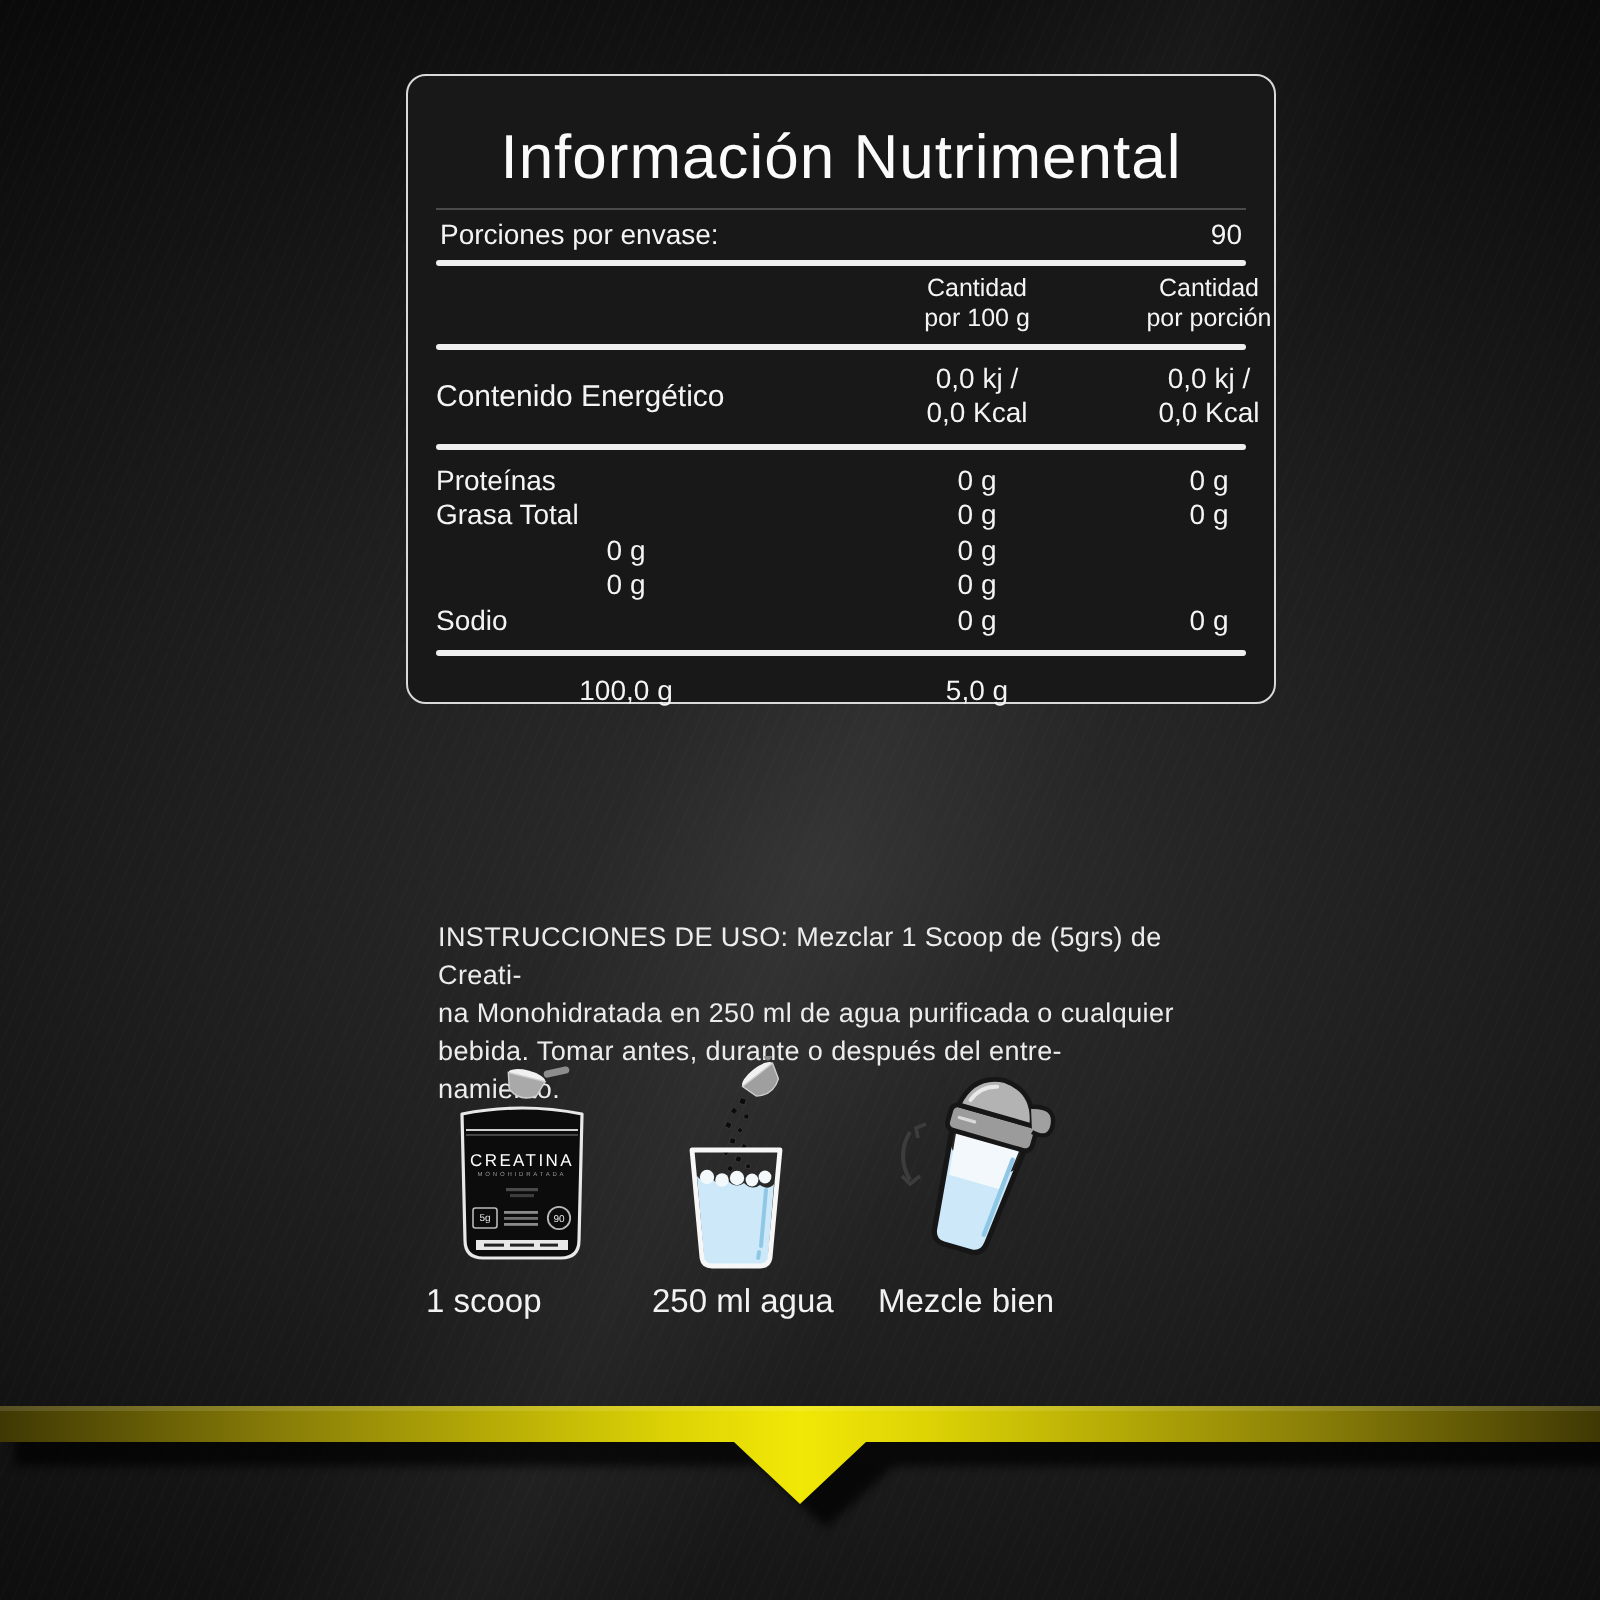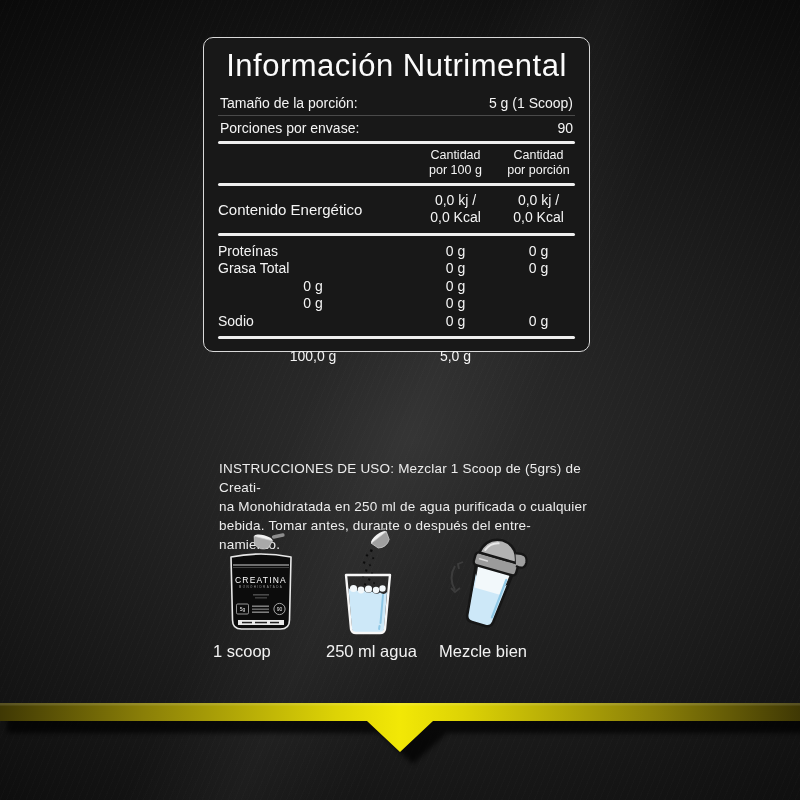--- a/index.html
+++ b/index.html
@@ -15,34 +15,34 @@
   }
   .streaks{
     position:absolute;inset:0;pointer-events:none;
     background:
       linear-gradient(115deg, rgba(255,255,255,0) 42%, rgba(255,255,255,0.035) 52%, rgba(255,255,255,0) 62%),
       repeating-linear-gradient(113deg, rgba(255,255,255,0.012) 0 1px, rgba(0,0,0,0) 1px 6px);
   }
 
   
   .panel{
-    position:absolute;left:203px;top:37px;width:387px;height:315px;
+    position:absolute;left:203px;top:37px;width:435px;height:315px;
     box-sizing:border-box;background:#181818;
     border:1.5px solid #d9d9d9;border-radius:10px;
-    padding:9px 14px 5px 14px;color:#f4f4f4;
+    padding:22px 14px 5px 14px;color:#f4f4f4;
   }
   .panel h1{
     margin:1px 0 7px 0;font-size:31px;font-weight:400;letter-spacing:.5px;
     text-align:center;white-space:nowrap;color:#fbfbfb;
   }
   .kv{display:flex;justify-content:space-between;align-items:baseline;
       font-size:14px;padding:4px 2px;}
   .div-thin{height:0;border-bottom:1px solid #4a4a4a;}
   .div-thick{height:3px;background:#efefef;border-radius:2px;margin:1px 0;}
-  .tgrid{display:grid;grid-template-columns:190px 95px 71px;align-items:center;}
+  .tgrid{display:grid;grid-template-columns:190px 95px 71px;align-items:center;gap:33px;}
   .num{text-align:center;white-space:nowrap;}
   .cc{text-align:center;font-size:12.5px;line-height:15px;white-space:nowrap;}
   .heads{padding:3px 0 4px 0;}
   .energy{padding:5px 0 6px 0;}
   .energy .cell-label{font-size:15px;}
   .energy .cc{font-size:14px;line-height:17px;}
   .rows{padding:6px 0 5px 0;}
   .rows .tgrid{font-size:14px;line-height:17.4px;}
   .creatine{padding:8px 0 4px 0;font-size:15px;}
   .creatine .num{font-size:14px;}
@@ -71,24 +71,20 @@
 </style>
 </head>
 <body>
 
 <div class="stage">
   <div class="streaks"></div>
 
   <section class="panel">
     <h1>Información Nutrimental</h1>
 
-    <div class="kv">
-      <span>Tamaño de la porción:</span>
-      <span>5 g (1 Scoop)</span>
-    </div>
     <div class="div-thin"></div>
 
     <div class="kv">
       <span>Porciones por envase:</span>
       <span>90</span>
     </div>
     <div class="div-thick"></div>
 
     <div class="tgrid heads">
       <div></div>

